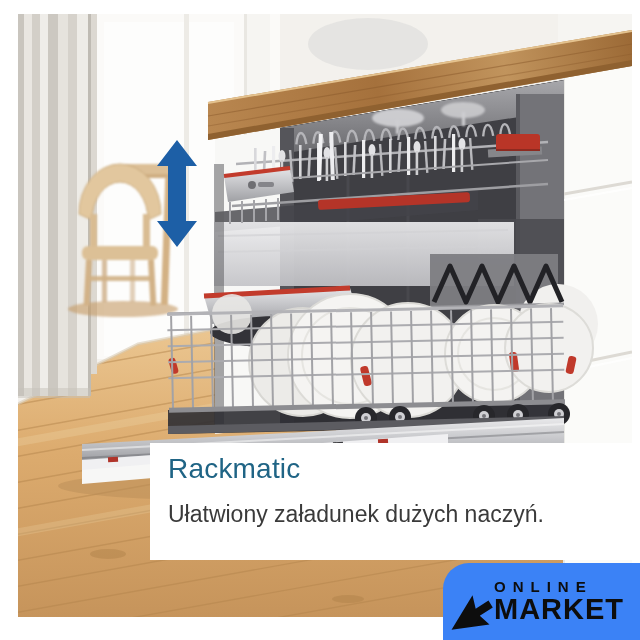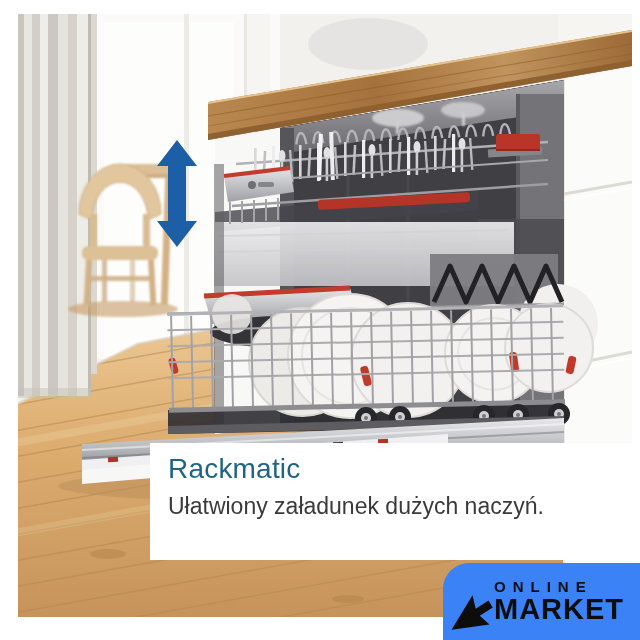--- a/index.html
+++ b/index.html
@@ -3,21 +3,21 @@
 <meta charset="utf-8">
 <style>
   html,body{margin:0;padding:0;background:#ffffff;}
   .canvas{position:relative;width:640px;height:640px;background:#ffffff;overflow:hidden;
           font-family:"Liberation Sans",sans-serif;}
   .photo{position:absolute;left:18px;top:14px;width:614px;height:603px;}
   .photo svg{display:block;width:614px;height:603px;}
   .caption{position:absolute;left:150px;top:443px;width:482px;height:117px;background:#ffffff;
            box-sizing:border-box;padding:10px 0 0 18px;}
   .cap-title{font-size:28px;line-height:32px;color:#1f6485;letter-spacing:.2px;}
-  .cap-sub{font-size:23px;line-height:28px;color:#3a3a3a;margin-top:7px;}
+  .cap-sub{font-size:23px;line-height:28px;color:#3a3a3a;margin-top:15px;}
   .logobox{position:absolute;left:443px;top:563px;width:197px;height:77px;background:#3b82f6;
            border-top-left-radius:26px;display:flex;align-items:center;box-sizing:border-box;
            padding-left:8px;}
   .cursor-svg{width:46px;height:52px;transform:rotate(-98deg);transform-origin:50% 50%;margin-top:8px;flex:0 0 auto;}
   .logotext{display:flex;flex-direction:column;margin-left:-3px;}
   .l1{font-weight:bold;font-size:15px;letter-spacing:7px;color:#0d0d0d;white-space:nowrap;}
   .l2{font-weight:bold;font-size:29px;letter-spacing:1px;color:#0d0d0d;margin-top:-3px;transform:scaleY(1.04);transform-origin:left top;white-space:nowrap;}
 </style>
 </head>
 <body>

